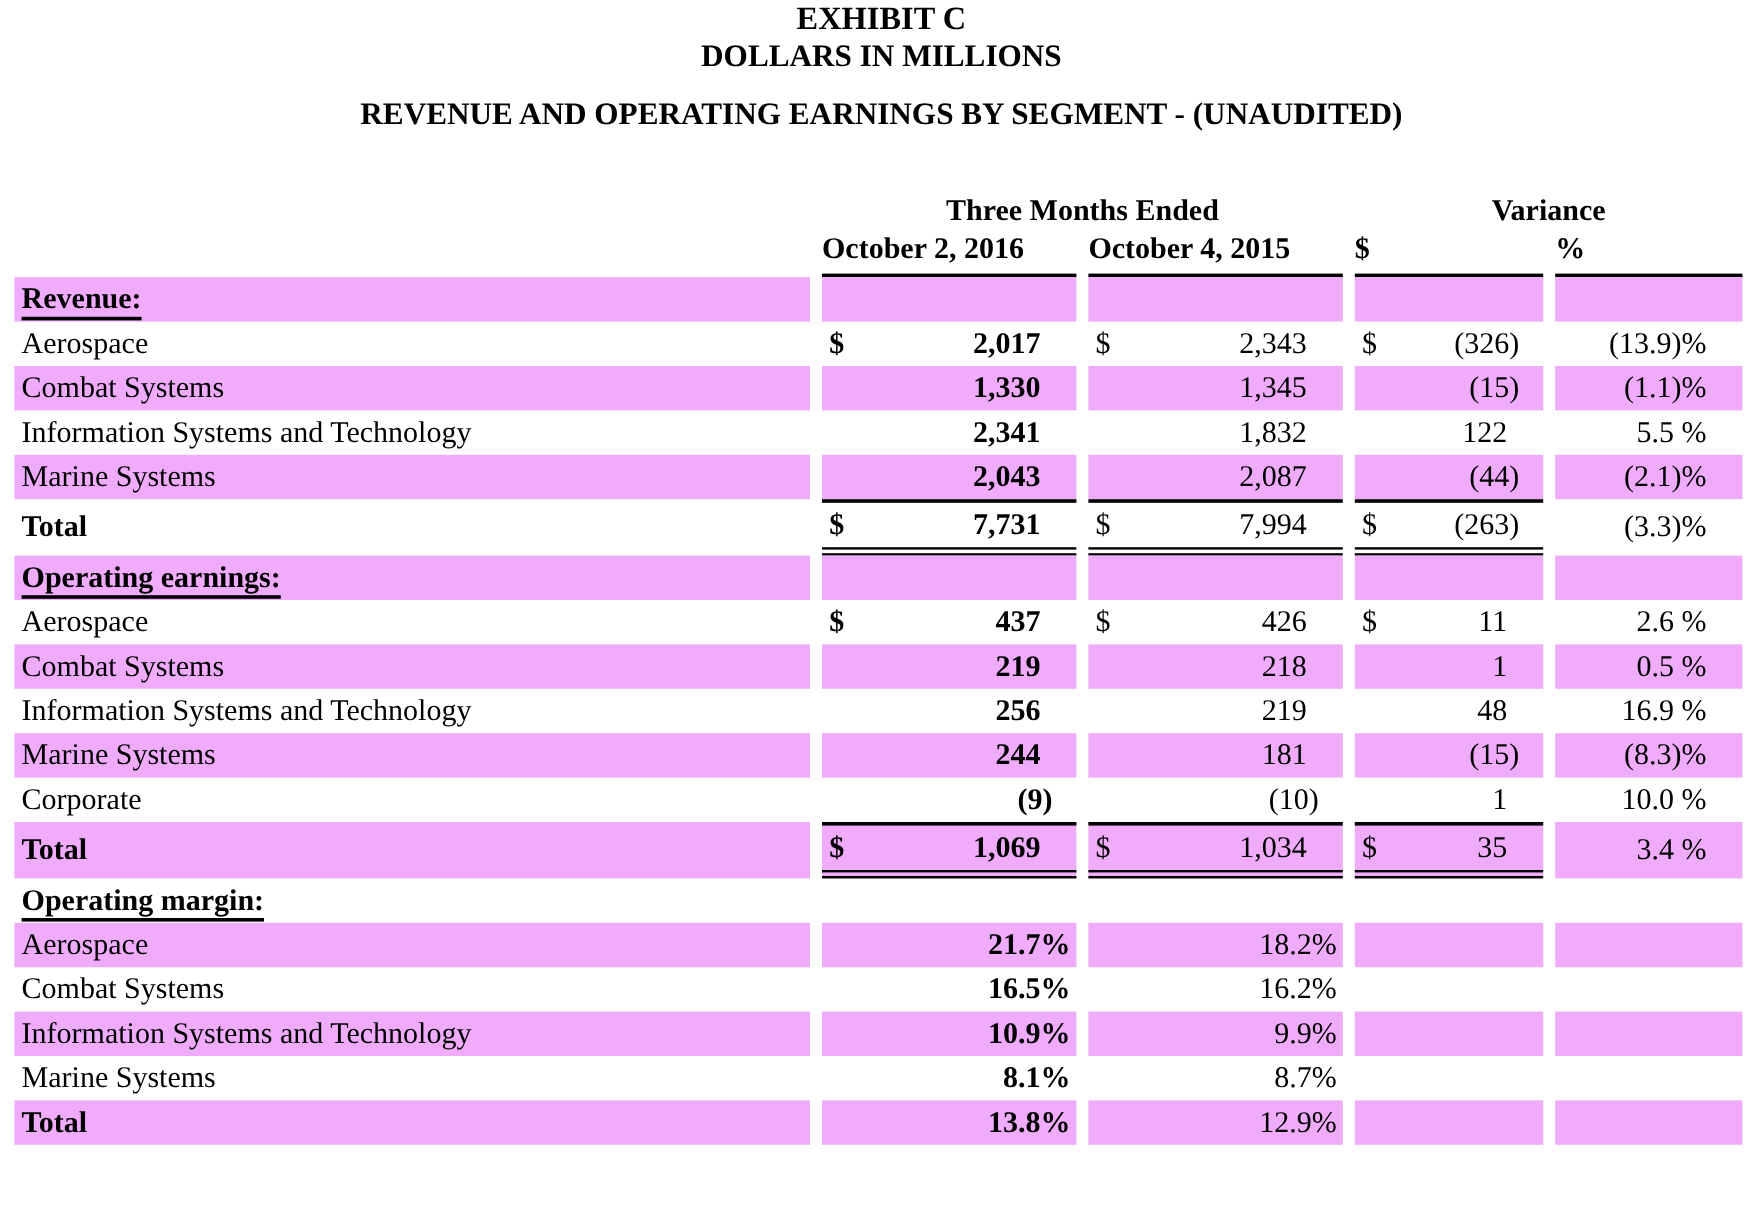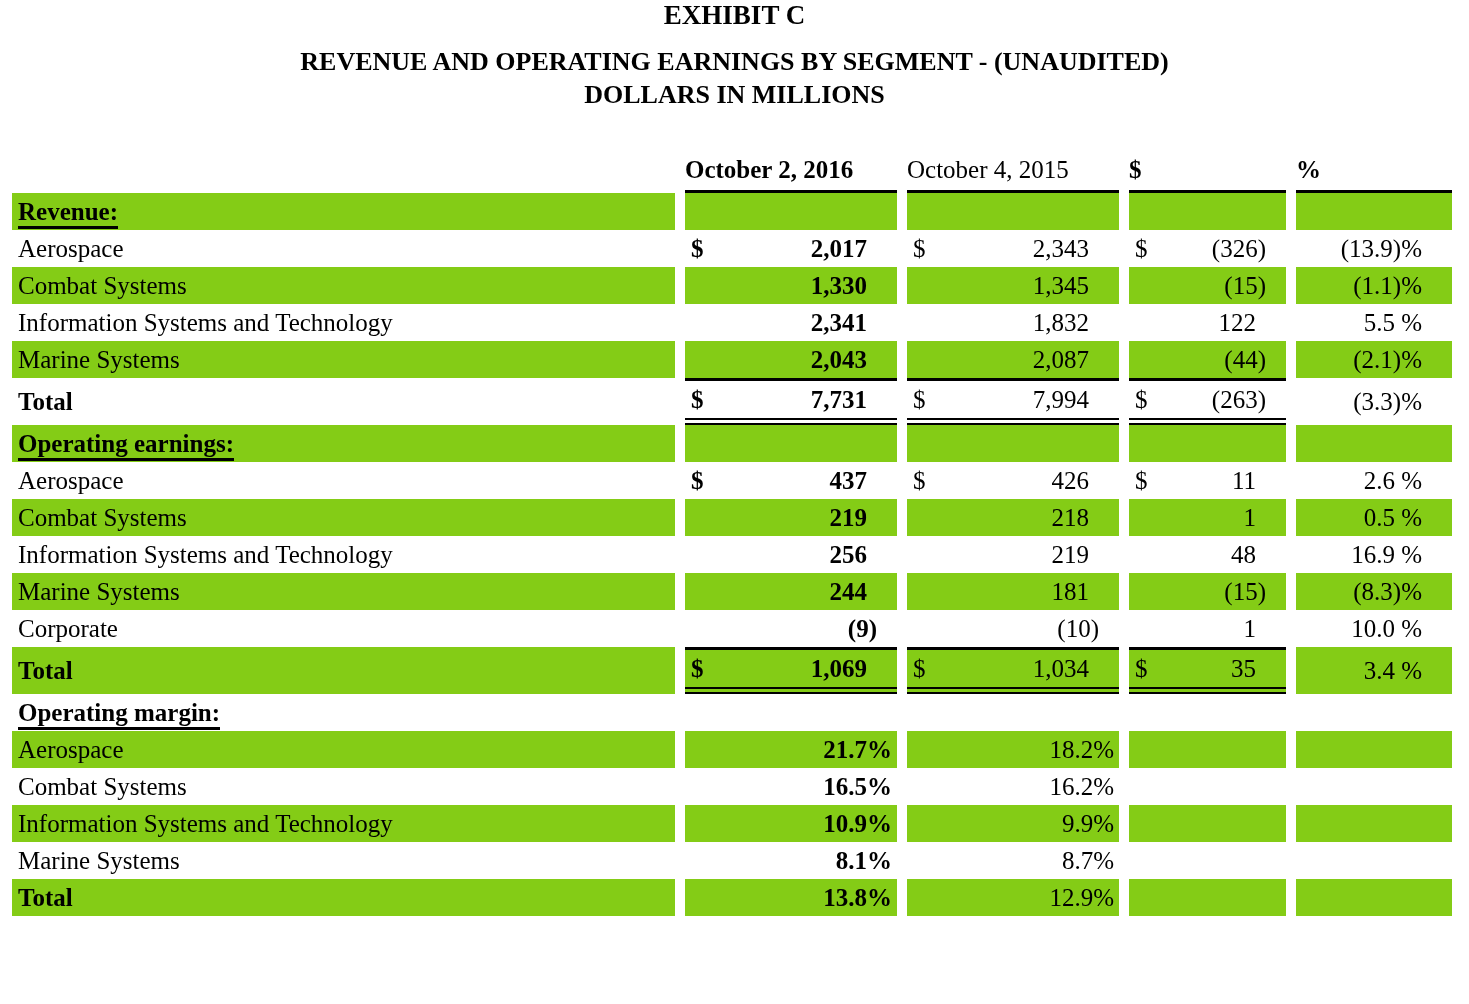--- a/index.html
+++ b/index.html
@@ -27,21 +27,21 @@
     width: 1450px;
     margin: 44px 0 0 2px;
     font-size: 25px;
   }
   col.c-label { width: 663px; }
   col.c-2016  { width: 212px; }
   col.c-2015  { width: 212px; }
   col.c-vard  { width: 157px; }
   col.c-varp  { width: 156px; }
 
-  thead th { font-weight: normal; padding: 0; }
+  thead th { font-weight: bold; padding: 0; }
   th.grp {
     font-weight: bold; text-align: center;
     padding-top: 6px; padding-bottom: 2px; line-height: 30px;
   }
   th.colhead {
     text-align: left;
     border-bottom: 3px solid #000;
     padding-bottom: 5px; line-height: 30px;
   }
   th.colhead.bold { font-weight: bold; }
@@ -49,21 +49,21 @@
   tbody th.lbl {
     text-align: left; font-weight: normal;
     padding: 3px 0 3px 6px; line-height: 31px;
     white-space: nowrap;
   }
   tbody td.num {
     text-align: right; position: relative;
     padding: 3px 30px 3px 0; line-height: 31px;
     white-space: nowrap;
   }
-  tr.shade th, tr.shade td { background: #84cc16; margin-left: 24px; }
+  tr.shade th, tr.shade td { background: #f0abfc; margin-left: 24px; }
 
   .section-label .lbl-text {
     font-weight: bold;
     border-bottom: 3px solid #000;
     padding-bottom: 1px;
   }
   tr.total th .lbl-text, tr.pct-total th .lbl-text { font-weight: bold; }
 
   td.c2016col .val, td.c2016col .dollar { font-weight: bold; }
 
@@ -75,33 +75,38 @@
     border-bottom: 7px double #000;
   }
   tr.pct td.num, tr.pct-total td.num { padding-right: 5px; }
 </style>
 </head>
 <body>
 
 <div class="page">
   <div class="titles">
     <div class="title">EXHIBIT C</div>
+    <div class="subtitle">DOLLARS IN MILLIONS</div>
     <div class="subtitle first">REVENUE AND OPERATING EARNINGS BY SEGMENT - (UNAUDITED)</div>
-    <div class="subtitle">DOLLARS IN MILLIONS</div>
   </div>
 
   <table class="seg">
     <colgroup>
       <col class="c-label">
         <col class="c-2016">
         <col class="c-2015">
         <col class="c-vard">
         <col class="c-varp">
     </colgroup>
     <thead>
+      <tr>
+        <th></th>
+        <th class="grp" colspan="2">Three Months Ended</th>
+        <th class="grp" colspan="2">Variance</th>
+      </tr>
       <tr>
         <th></th>
         <th class="colhead bold">October 2, 2016</th>
         <th class="colhead">October 4, 2015</th>
         <th class="colhead bold">$</th>
         <th class="colhead bold">%</th>
       </tr>
     </thead>
     <tbody id="tbody">
         <tr class="shade section">

